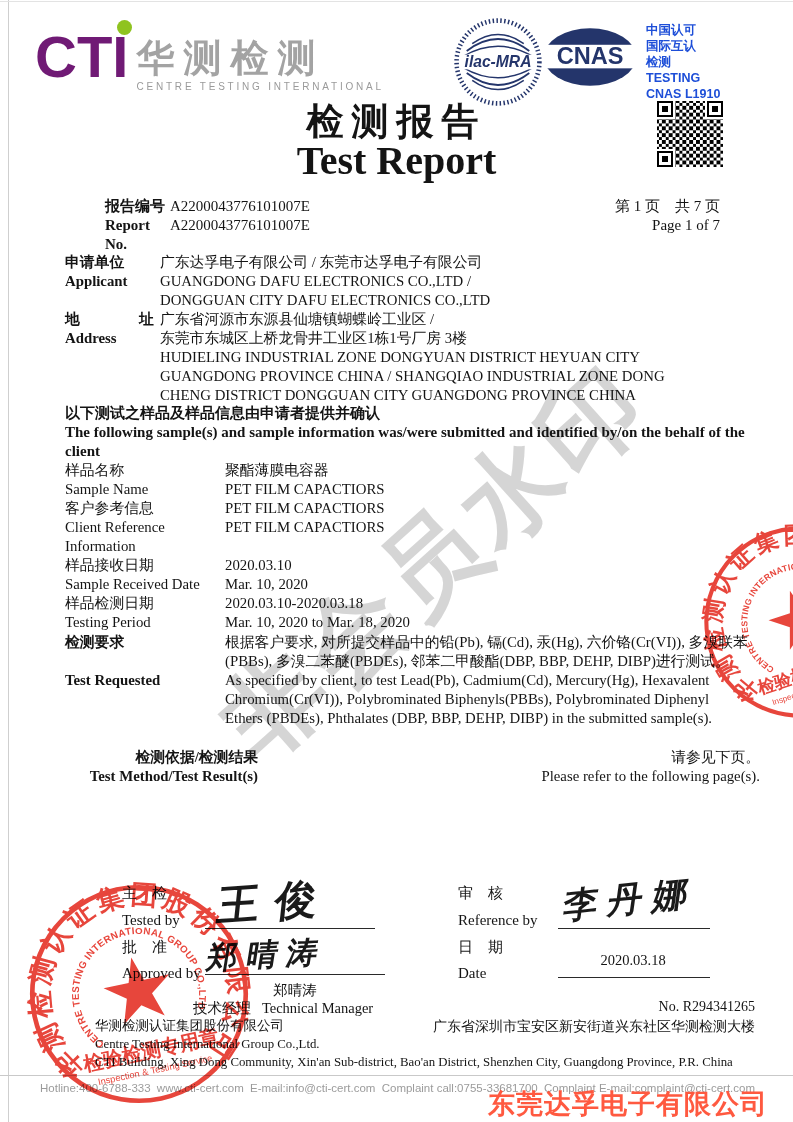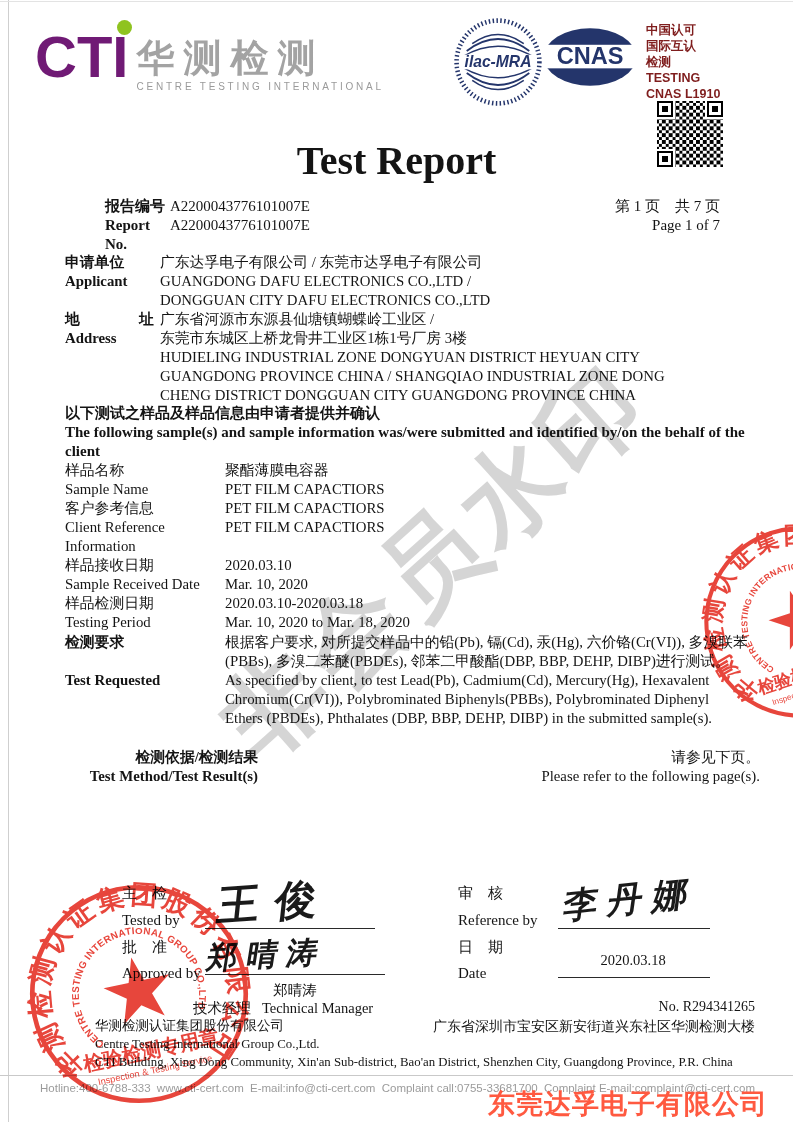--- a/index.html
+++ b/index.html
@@ -13,21 +13,21 @@
   .logo-cti{position:relative;font-family:"Liberation Sans",sans-serif;font-weight:bold;
             font-size:58px;line-height:66px;color:#701a75;letter-spacing:0px;}
   .logo-dot{position:absolute;top:-4px;right:-4px;width:15px;height:15px;border-radius:50%;background:#8fc320;}
   .logo-right{padding-top:14px;}
   .logo-cn{font-family:"Liberation Sans",sans-serif;font-weight:600;font-size:38px;line-height:40px;
            color:#a3a3a3;letter-spacing:9px;}
   .logo-sub{font-family:"Liberation Sans",sans-serif;font-size:10px;color:#9a9a9a;letter-spacing:2.8px;margin-top:3px;}
 
   .badge{position:absolute;}
   .accred{position:absolute;left:646px;top:22px;font-family:"Liberation Sans",sans-serif;
-          font-weight:bold;font-size:12.5px;line-height:16px;color:#7f1d1d;}
+          font-weight:bold;font-size:12.5px;line-height:16px;color:#1d4ed8;}
   .qr{position:absolute;left:657px;top:101px;width:66px;height:66px;}
 
   .title-cn{position:absolute;left:0;right:0;top:102px;text-align:center;font-size:37px;
             font-weight:bold;letter-spacing:8px;line-height:40px;}
   .title-en{position:absolute;left:0;right:0;top:143px;text-align:center;font-size:40px;
             font-weight:bold;line-height:36px;}
 
   
   .meta-left{position:absolute;left:65px;top:197px;font-size:15px;line-height:19px;}
   .meta-left .mrow{display:grid;grid-template-columns:105px 1fr;}
@@ -159,20 +159,21 @@
         <rect x="22" y="0" width="7" height="7" fill="#000"></rect>
         <rect x="23" y="1" width="5" height="5" fill="#fff"></rect>
         <rect x="24" y="2" width="3" height="3" fill="#000"></rect>
       <rect x="0" y="21" width="8" height="8" fill="#fff"></rect>
         <rect x="0" y="22" width="7" height="7" fill="#000"></rect>
         <rect x="1" y="23" width="5" height="5" fill="#fff"></rect>
         <rect x="2" y="24" width="3" height="3" fill="#000"></rect>
     </svg>
   </div>
 
+  <div class="title-cn">检测报告</div>
   <div class="title-en">Test Report</div>
 
   <div class="meta-left">
     <div class="mrow">
       <span class="lbl">报告编号</span>
       <span>A2200043776101007E</span>
     </div>
     <div class="mrow">
       <span class="lbl">Report No.</span>
       <span>A2200043776101007E</span>

